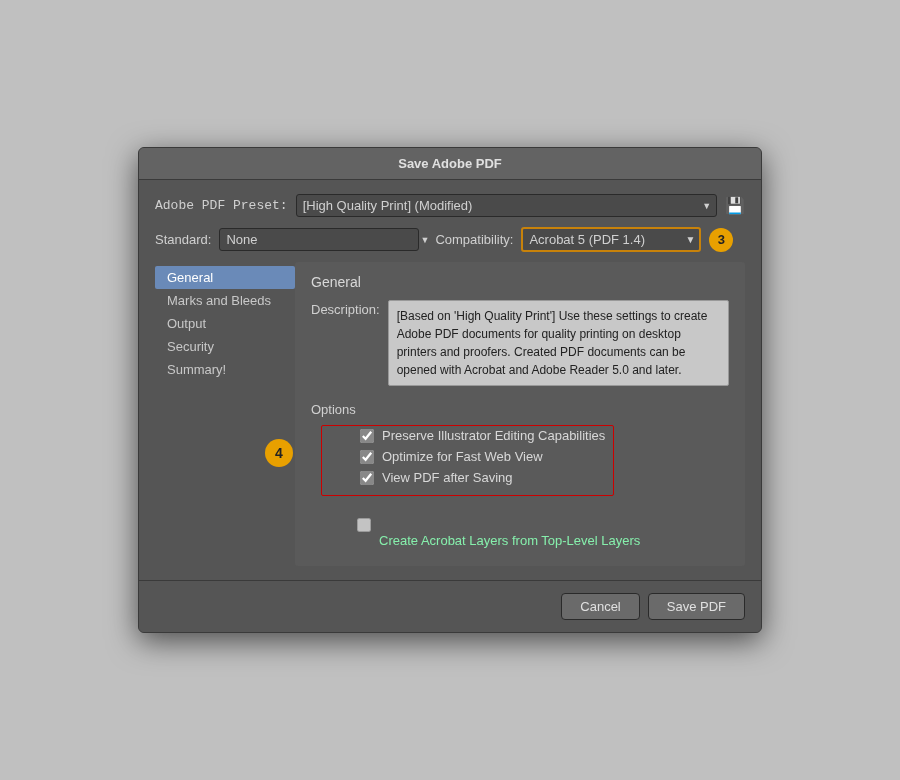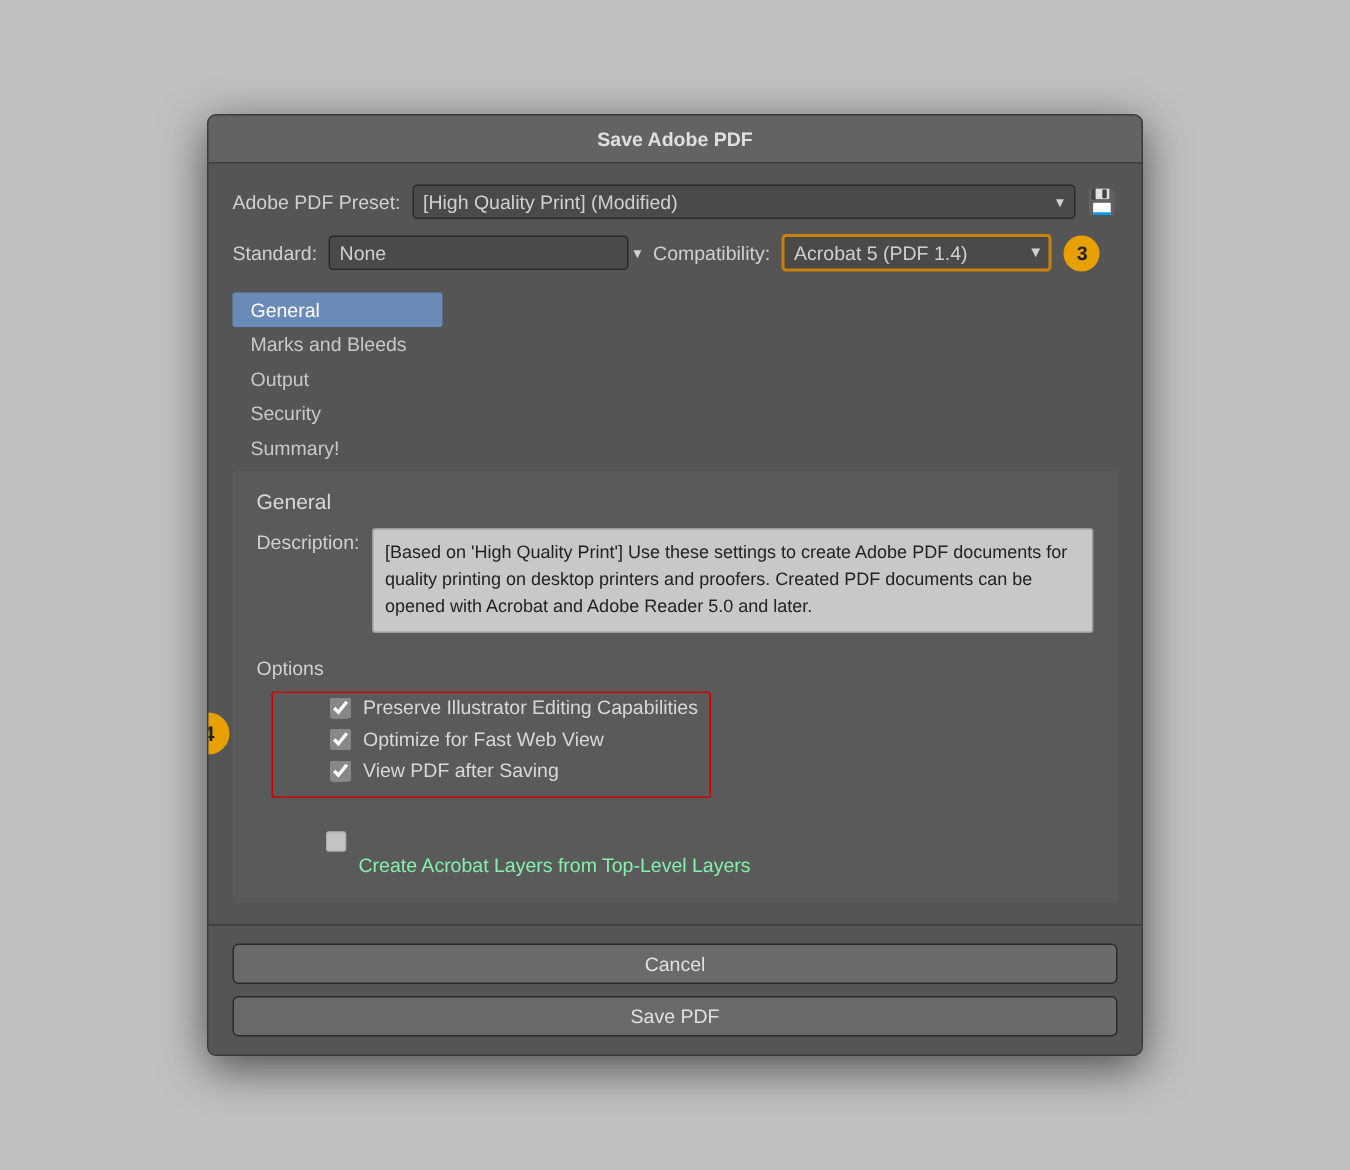--- a/index.html
+++ b/index.html
@@ -34,20 +34,21 @@
     }
     .preset-row {
       display: flex;
       align-items: center;
       margin-bottom: 10px;
     }
     .preset-label {
       color: #d0d0d0;
       margin-right: 8px;
       white-space: nowrap;
+      font-family: Liberation Mono, monospace;
     }
     .preset-select {
       flex: 1;
       background: #4a4a4a;
       border: 1px solid #2a2a2a;
       color: #d0d0d0;
       padding: 3px 6px;
       font-size: 13px;
       appearance: none;
       -webkit-appearance: none;
@@ -122,21 +123,20 @@
       font-size: 13px;
       display: flex;
       align-items: center;
       justify-content: center;
       margin-left: 8px;
       flex-shrink: 0;
     }
     .main-content {
       display: flex;
       gap: 0;
-      flex-direction: column;
     }
     .sidebar {
       width: 140px;
       flex-shrink: 0;
       background: #555555;
       padding: 4px 0;
     }
     .sidebar-item {
       padding: 4px 12px;
       color: #c8c8c8;
@@ -229,21 +229,20 @@
       left: -46px;
       top: 10px;
     }
     .footer {
       display: flex;
       justify-content: flex-end;
       padding: 12px 16px;
       gap: 8px;
       background: #555555;
       border-top: 1px solid #3a3a3a;
-      flex-direction: column;
     }
     .btn {
       padding: 5px 18px;
       border-radius: 4px;
       font-size: 13px;
       cursor: pointer;
       border: 1px solid #2a2a2a;
     }
     .btn-cancel {
       background: #6a6a6a;

